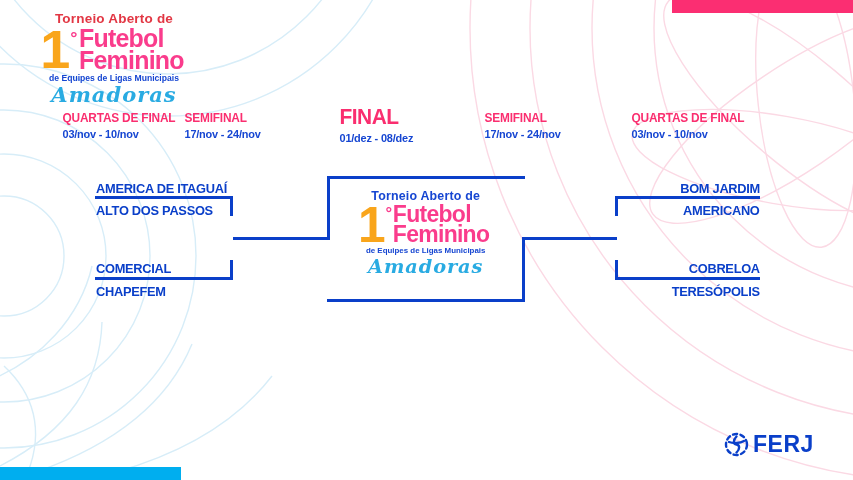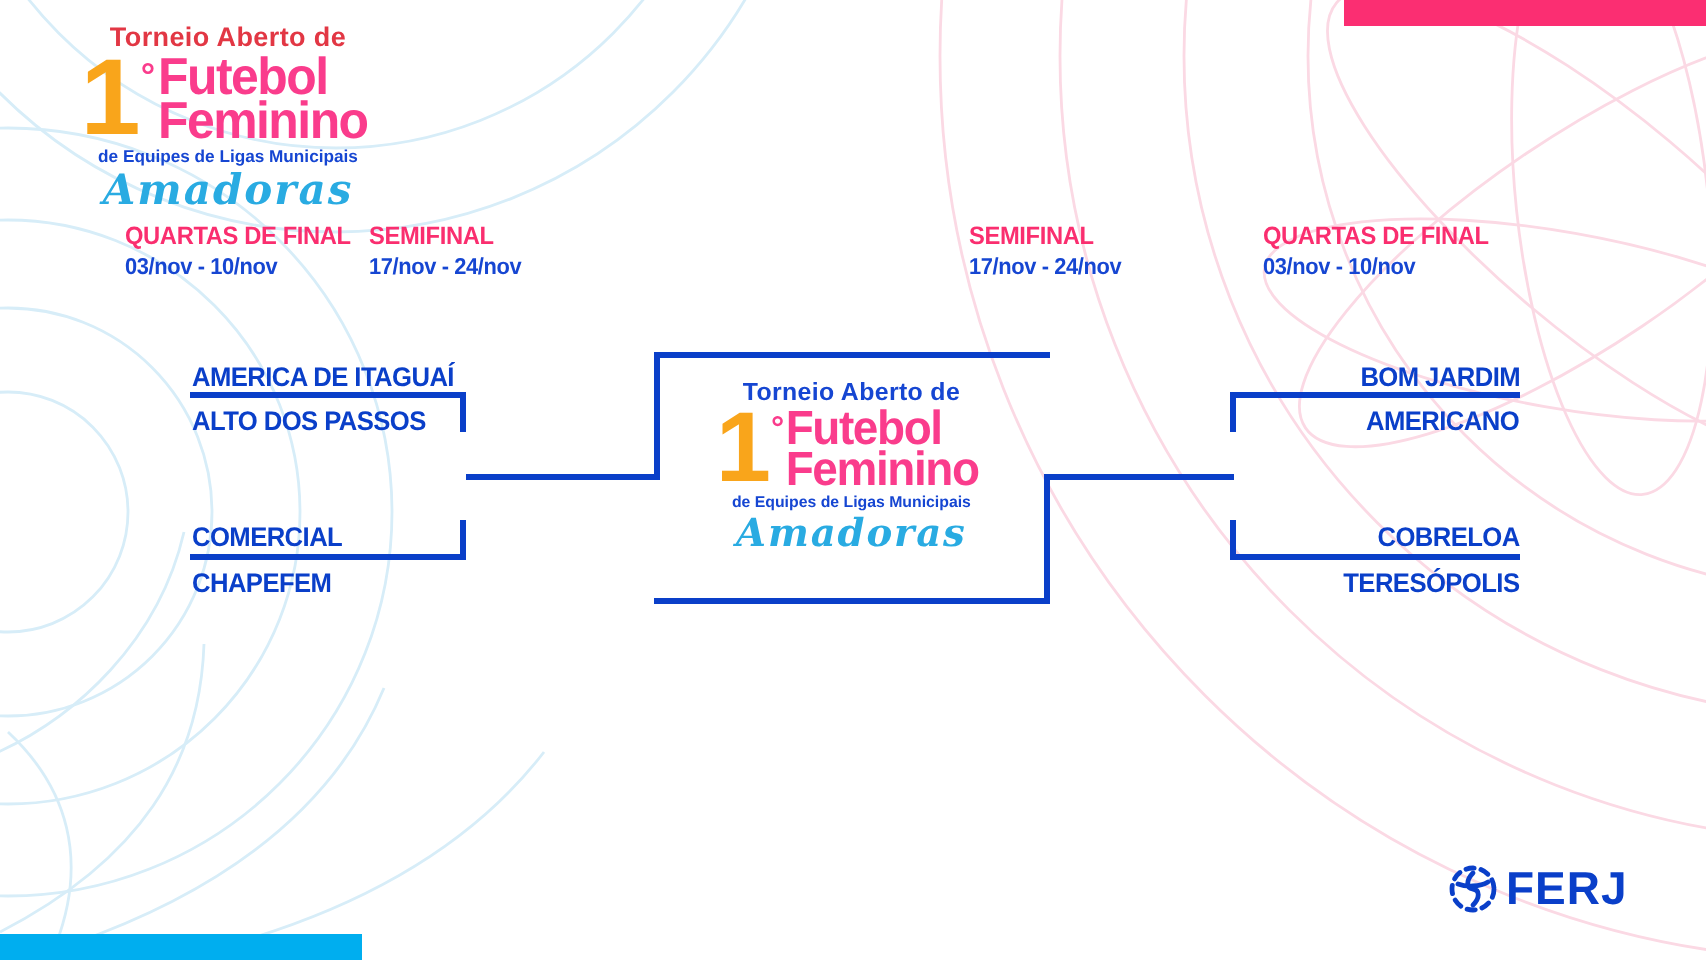--- a/index.html
+++ b/index.html
@@ -91,20 +91,24 @@
   </div>
 
   <div class="round" style="left:58px;top:111px;">
     <div class="round-title">QUARTAS DE FINAL</div>
     <div class="round-dates">03/nov - 10/nov</div>
   </div>
   <div class="round" style="left:180px;top:111px;">
     <div class="round-title">SEMIFINAL</div>
     <div class="round-dates">17/nov - 24/nov</div>
   </div>
+  <div class="round round--final" style="left:335px;top:104px;">
+    <div class="round-title">FINAL</div>
+    <div class="round-dates">01/dez - 08/dez</div>
+  </div>
   <div class="round" style="left:480px;top:111px;">
     <div class="round-title">SEMIFINAL</div>
     <div class="round-dates">17/nov - 24/nov</div>
   </div>
   <div class="round" style="left:627px;top:111px;">
     <div class="round-title">QUARTAS DE FINAL</div>
     <div class="round-dates">03/nov - 10/nov</div>
   </div>
 
   <div class="bline" style="left:95px;top:196px;width:138px;height:3px;"></div>

